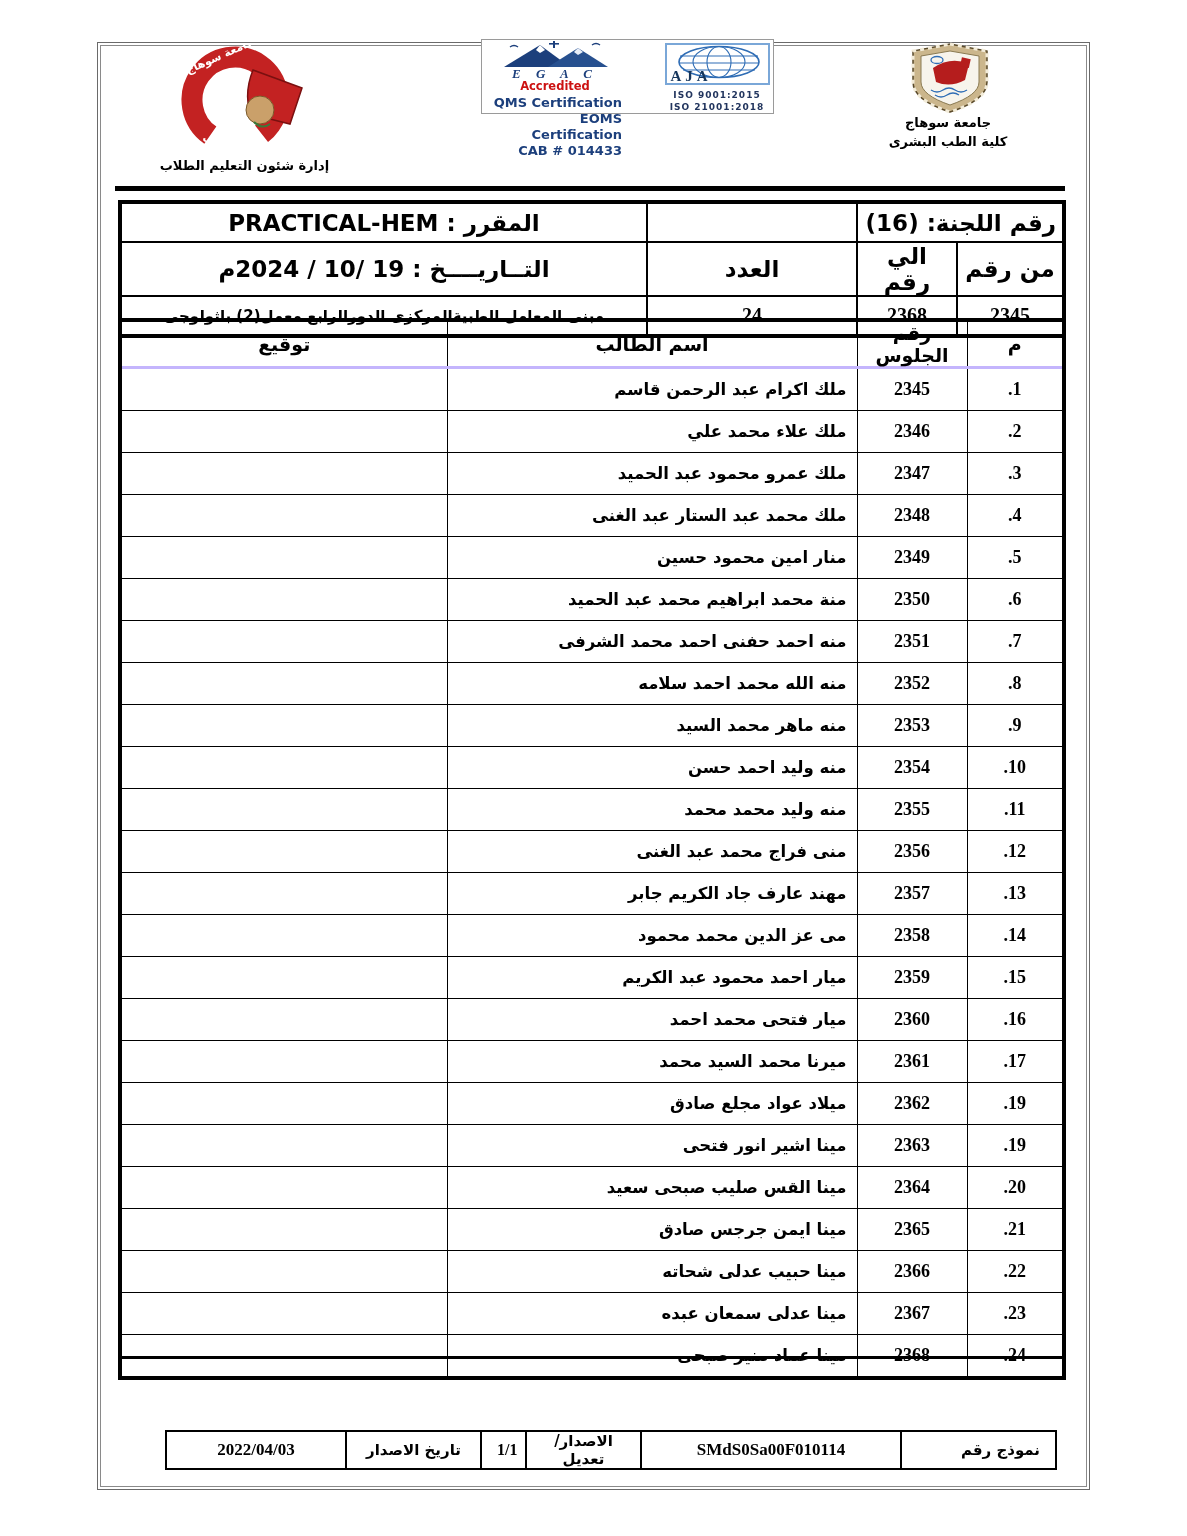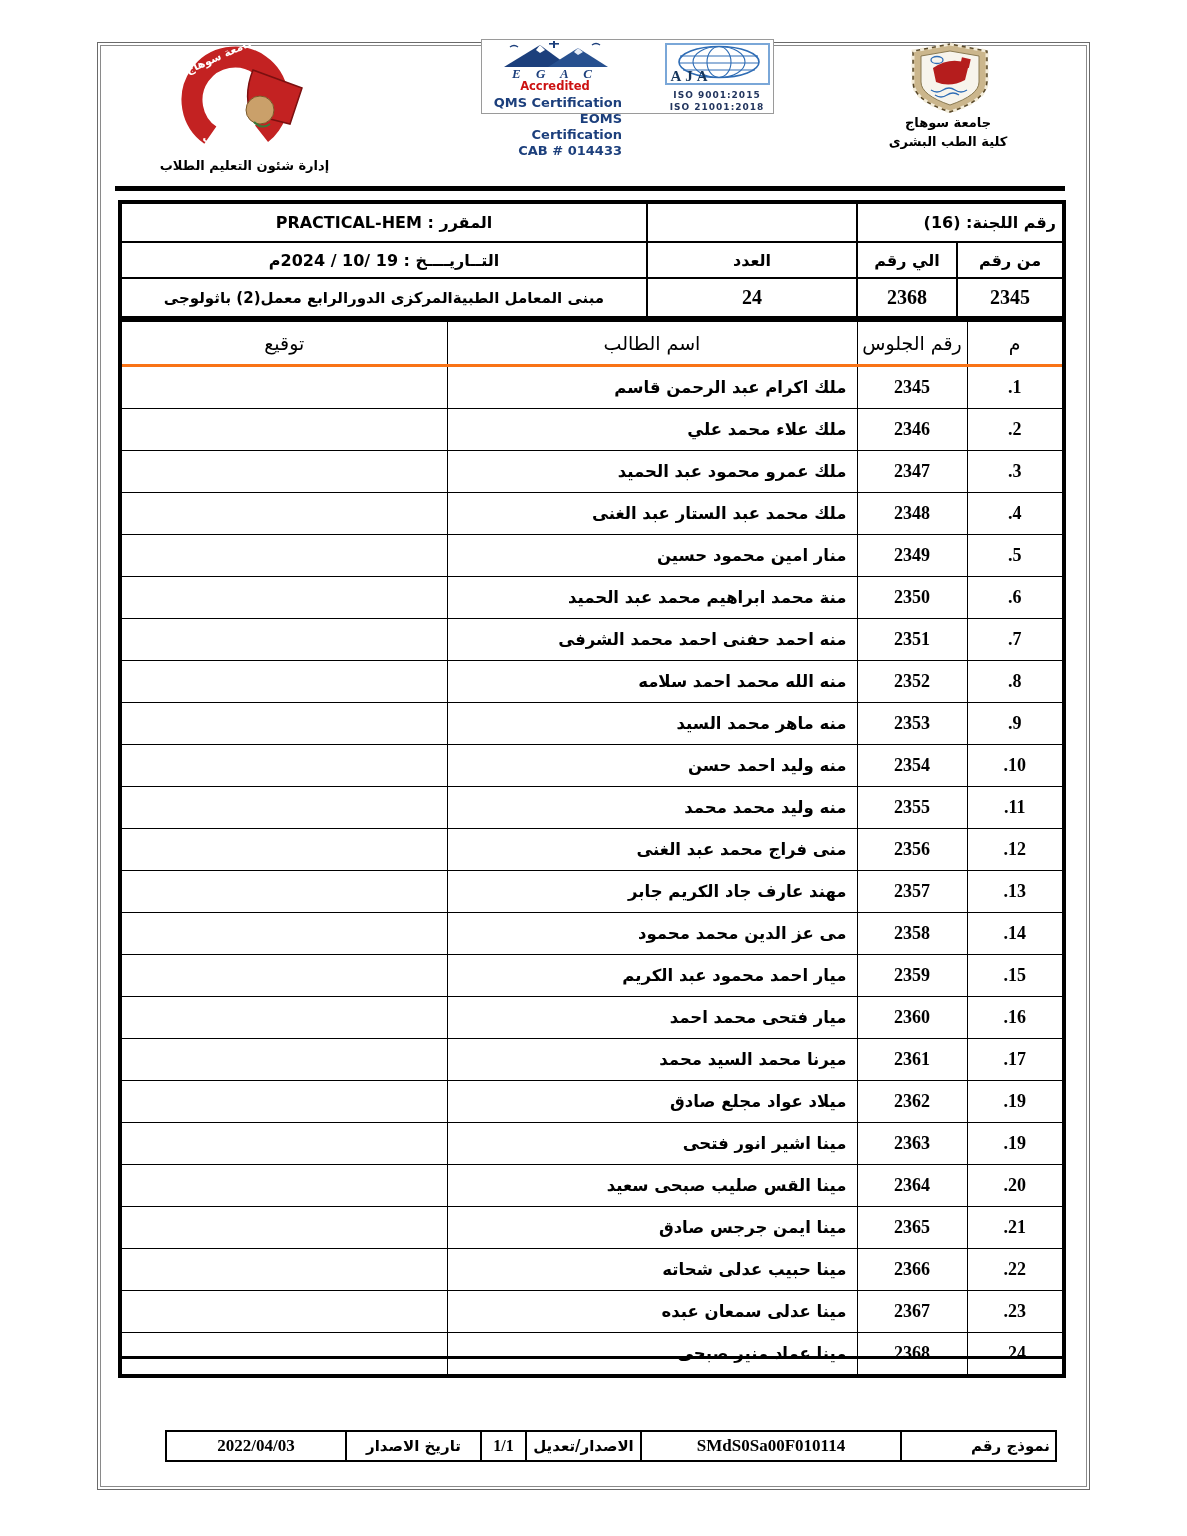--- a/index.html
+++ b/index.html
@@ -32,32 +32,32 @@
   .title-1{font-size:19px;font-weight:bold;line-height:1.15;}
   .title-2{font-size:17px;font-weight:bold;line-height:1.3;}
   .title-3{font-size:19px;font-weight:bold;line-height:1.35;}
   .uni-label{left:873px;top:114px;width:150px;font-size:13px;font-weight:bold;text-align:center;line-height:1.45;direction:rtl;}
   .hr-thick{left:115px;top:186px;width:950px;height:5px;background:#000;}
 
   
   table{border-collapse:collapse;table-layout:fixed;}
   .info-table{left:118px;top:200px;width:944px;direction:rtl;border:4px solid #000;}
   .info-table td{border:2px solid #000;padding:0 6px;}
-  .info-table .lbl{font-size:16px;font-weight:bold;}
+  .info-table .lbl{font-size:23px;font-weight:bold;}
   .students-table{left:118px;top:318px;width:944px;direction:rtl;border:4px solid #000;}
   .students-table td,.students-table th{border:1px solid #000;padding:0;}
-  .students-table thead th{height:42px;font-size:19px;font-weight:normal;border-bottom:3px solid #f97316;}
+  .students-table thead th{height:42px;font-size:19px;font-weight:bold;border-bottom:3px solid #c4b5fd;}
   .students-table tbody td{height:41px;}
   .cell-no{font-size:18px;font-weight:bold;text-align:center;direction:rtl;font-family:"Liberation Serif","DejaVu Serif",serif;}
   .cell-seat{font-size:18px;font-weight:bold;text-align:center;font-family:"Liberation Serif","DejaVu Serif",serif;}
   .cell-name{font-size:16.5px;font-weight:bold;text-align:right;padding:0 10px 0 4px !important;}
   .extra-rule{left:118px;top:1356px;width:944px;height:3px;background:#000;}
 
   .footer-table{left:165px;top:1430px;width:890px;direction:rtl;border:2px solid #000;background:#fff;}
-  .footer-table td{border:2px solid #000;height:28px;padding:0 5px;font-weight:bold;}
+  .footer-table td{border:2px solid #000;height:28px;padding:0 15px;font-weight:bold;}
   .ft-ar{font-size:15px;}
   .ft-code{font-size:17px;text-align:center;direction:ltr;font-family:"Liberation Serif","DejaVu Serif",serif;}
 </style>
 </head>
 <body>
 
 <div class="canvas">
   <div class="page-frame"></div>
 
   <svg class="abs" style="left:150px;top:44px;" width="185" height="112" viewBox="0 0 185 112">

